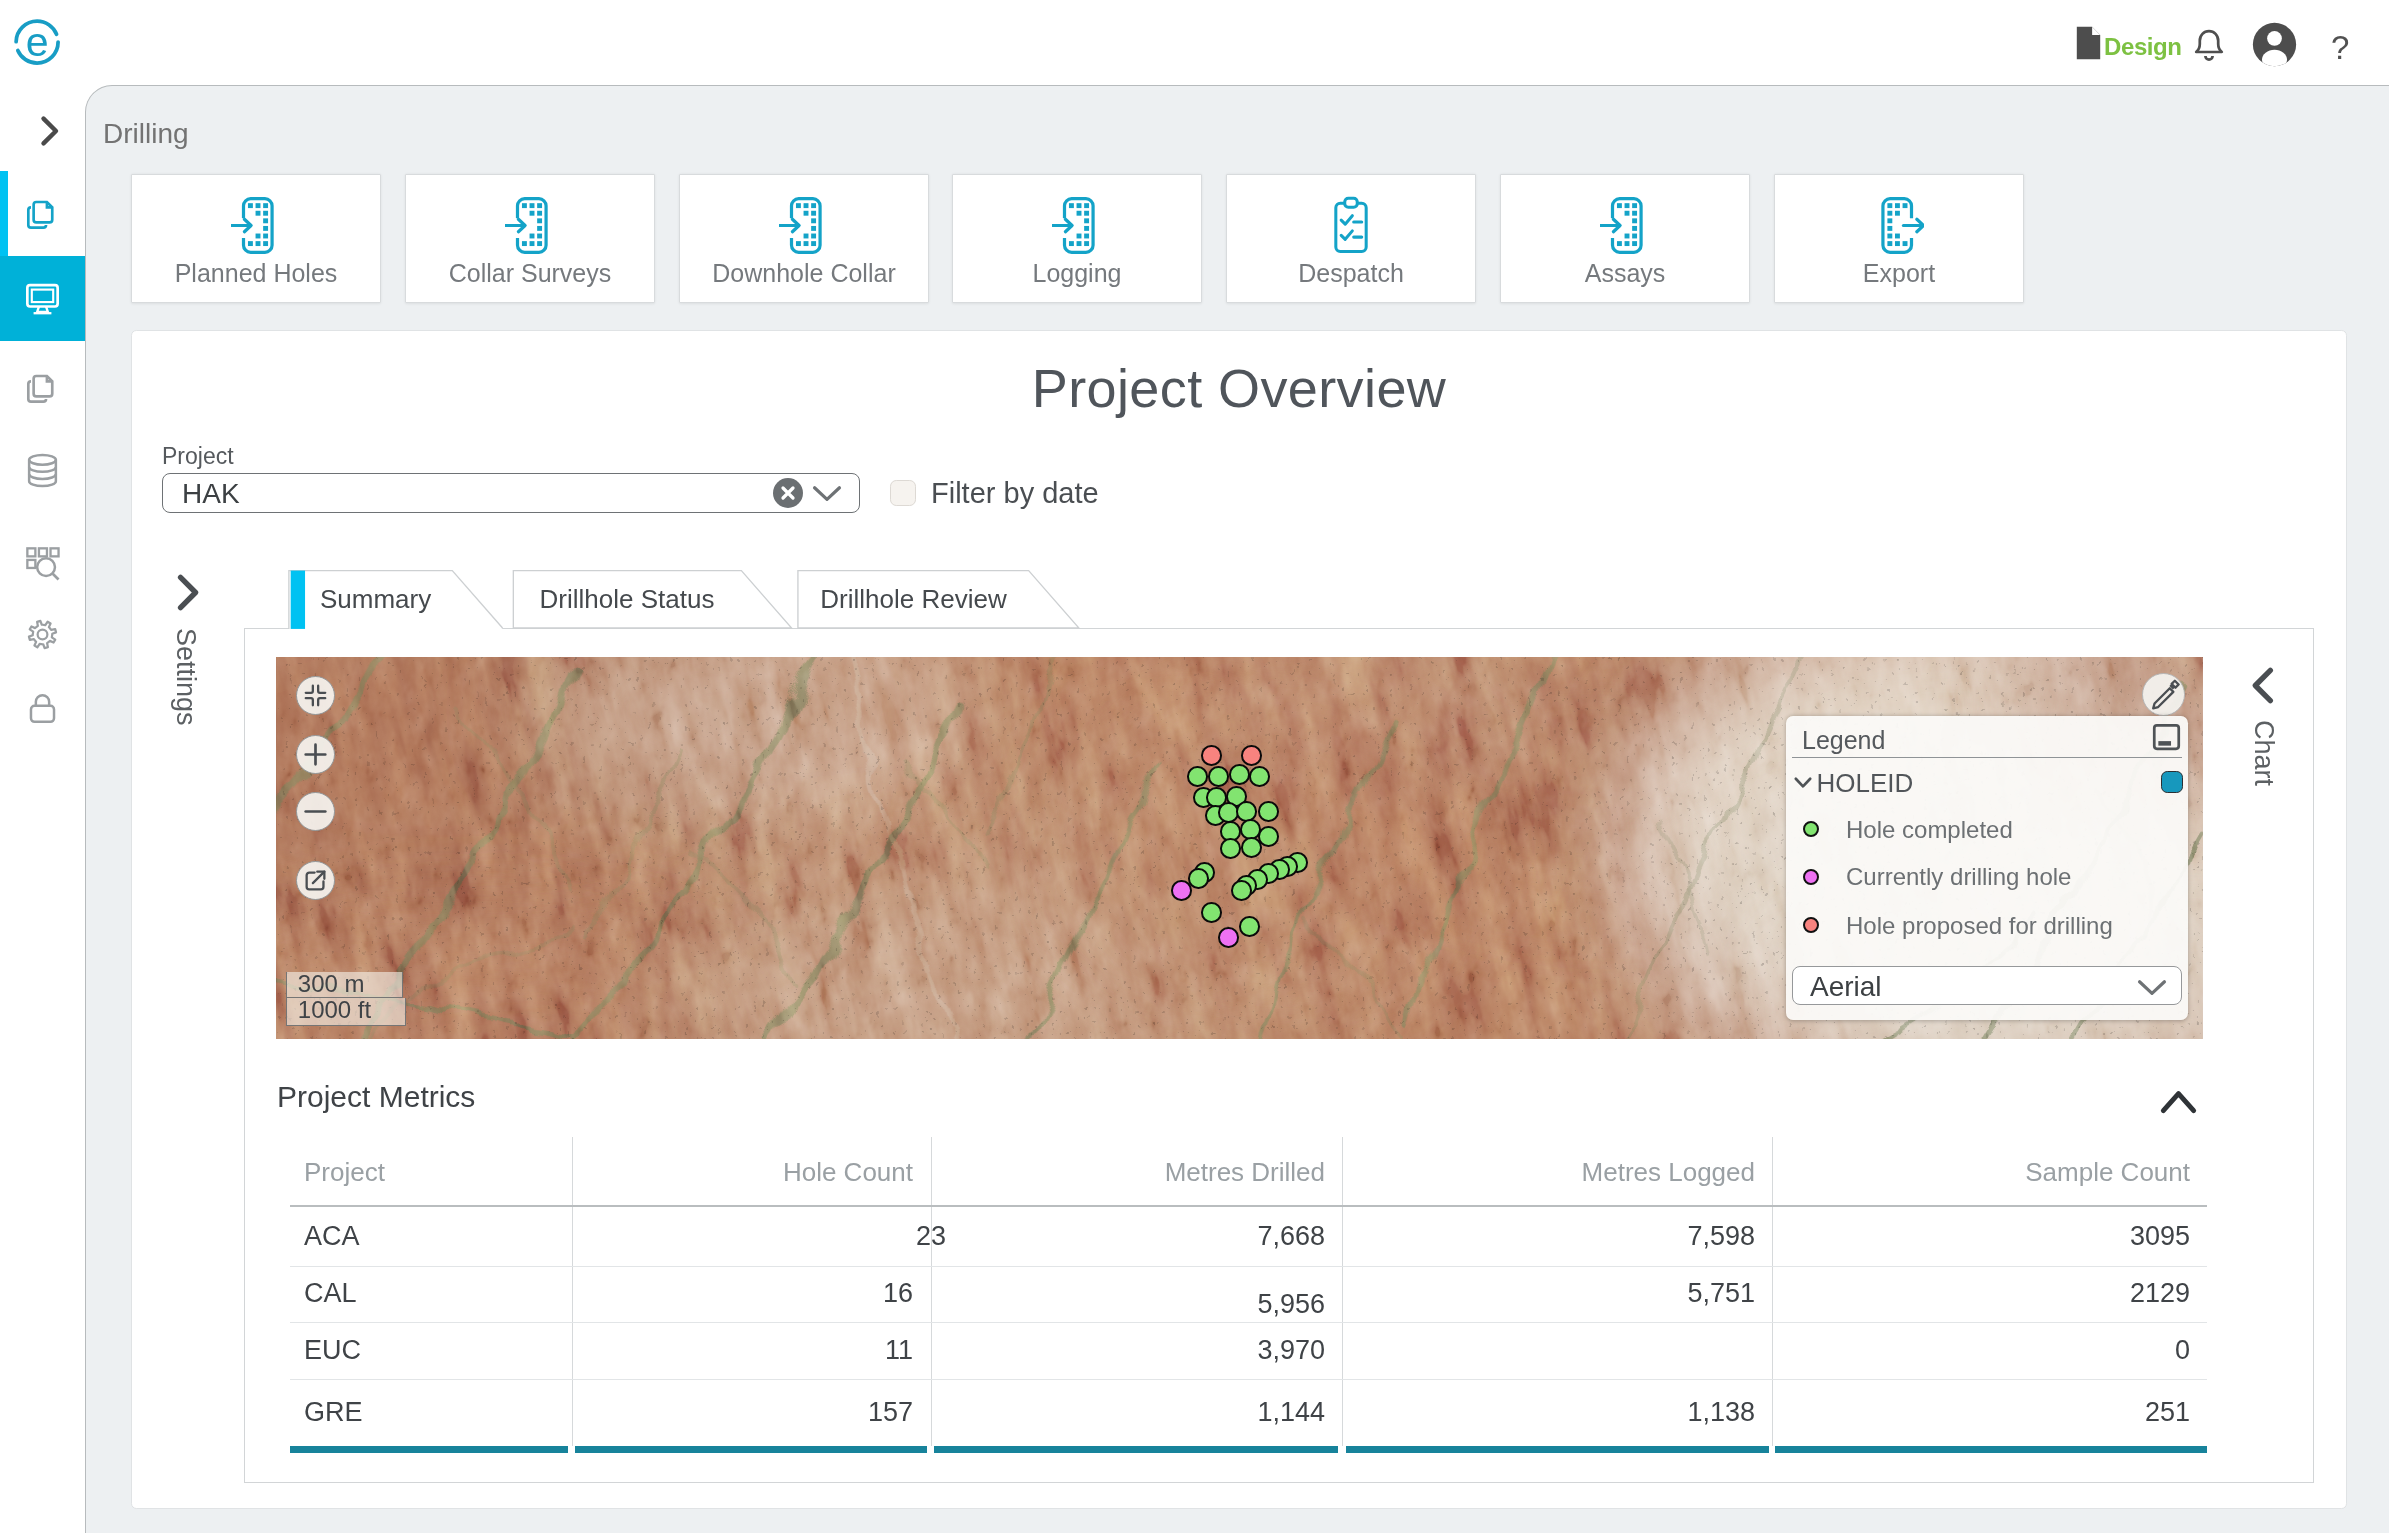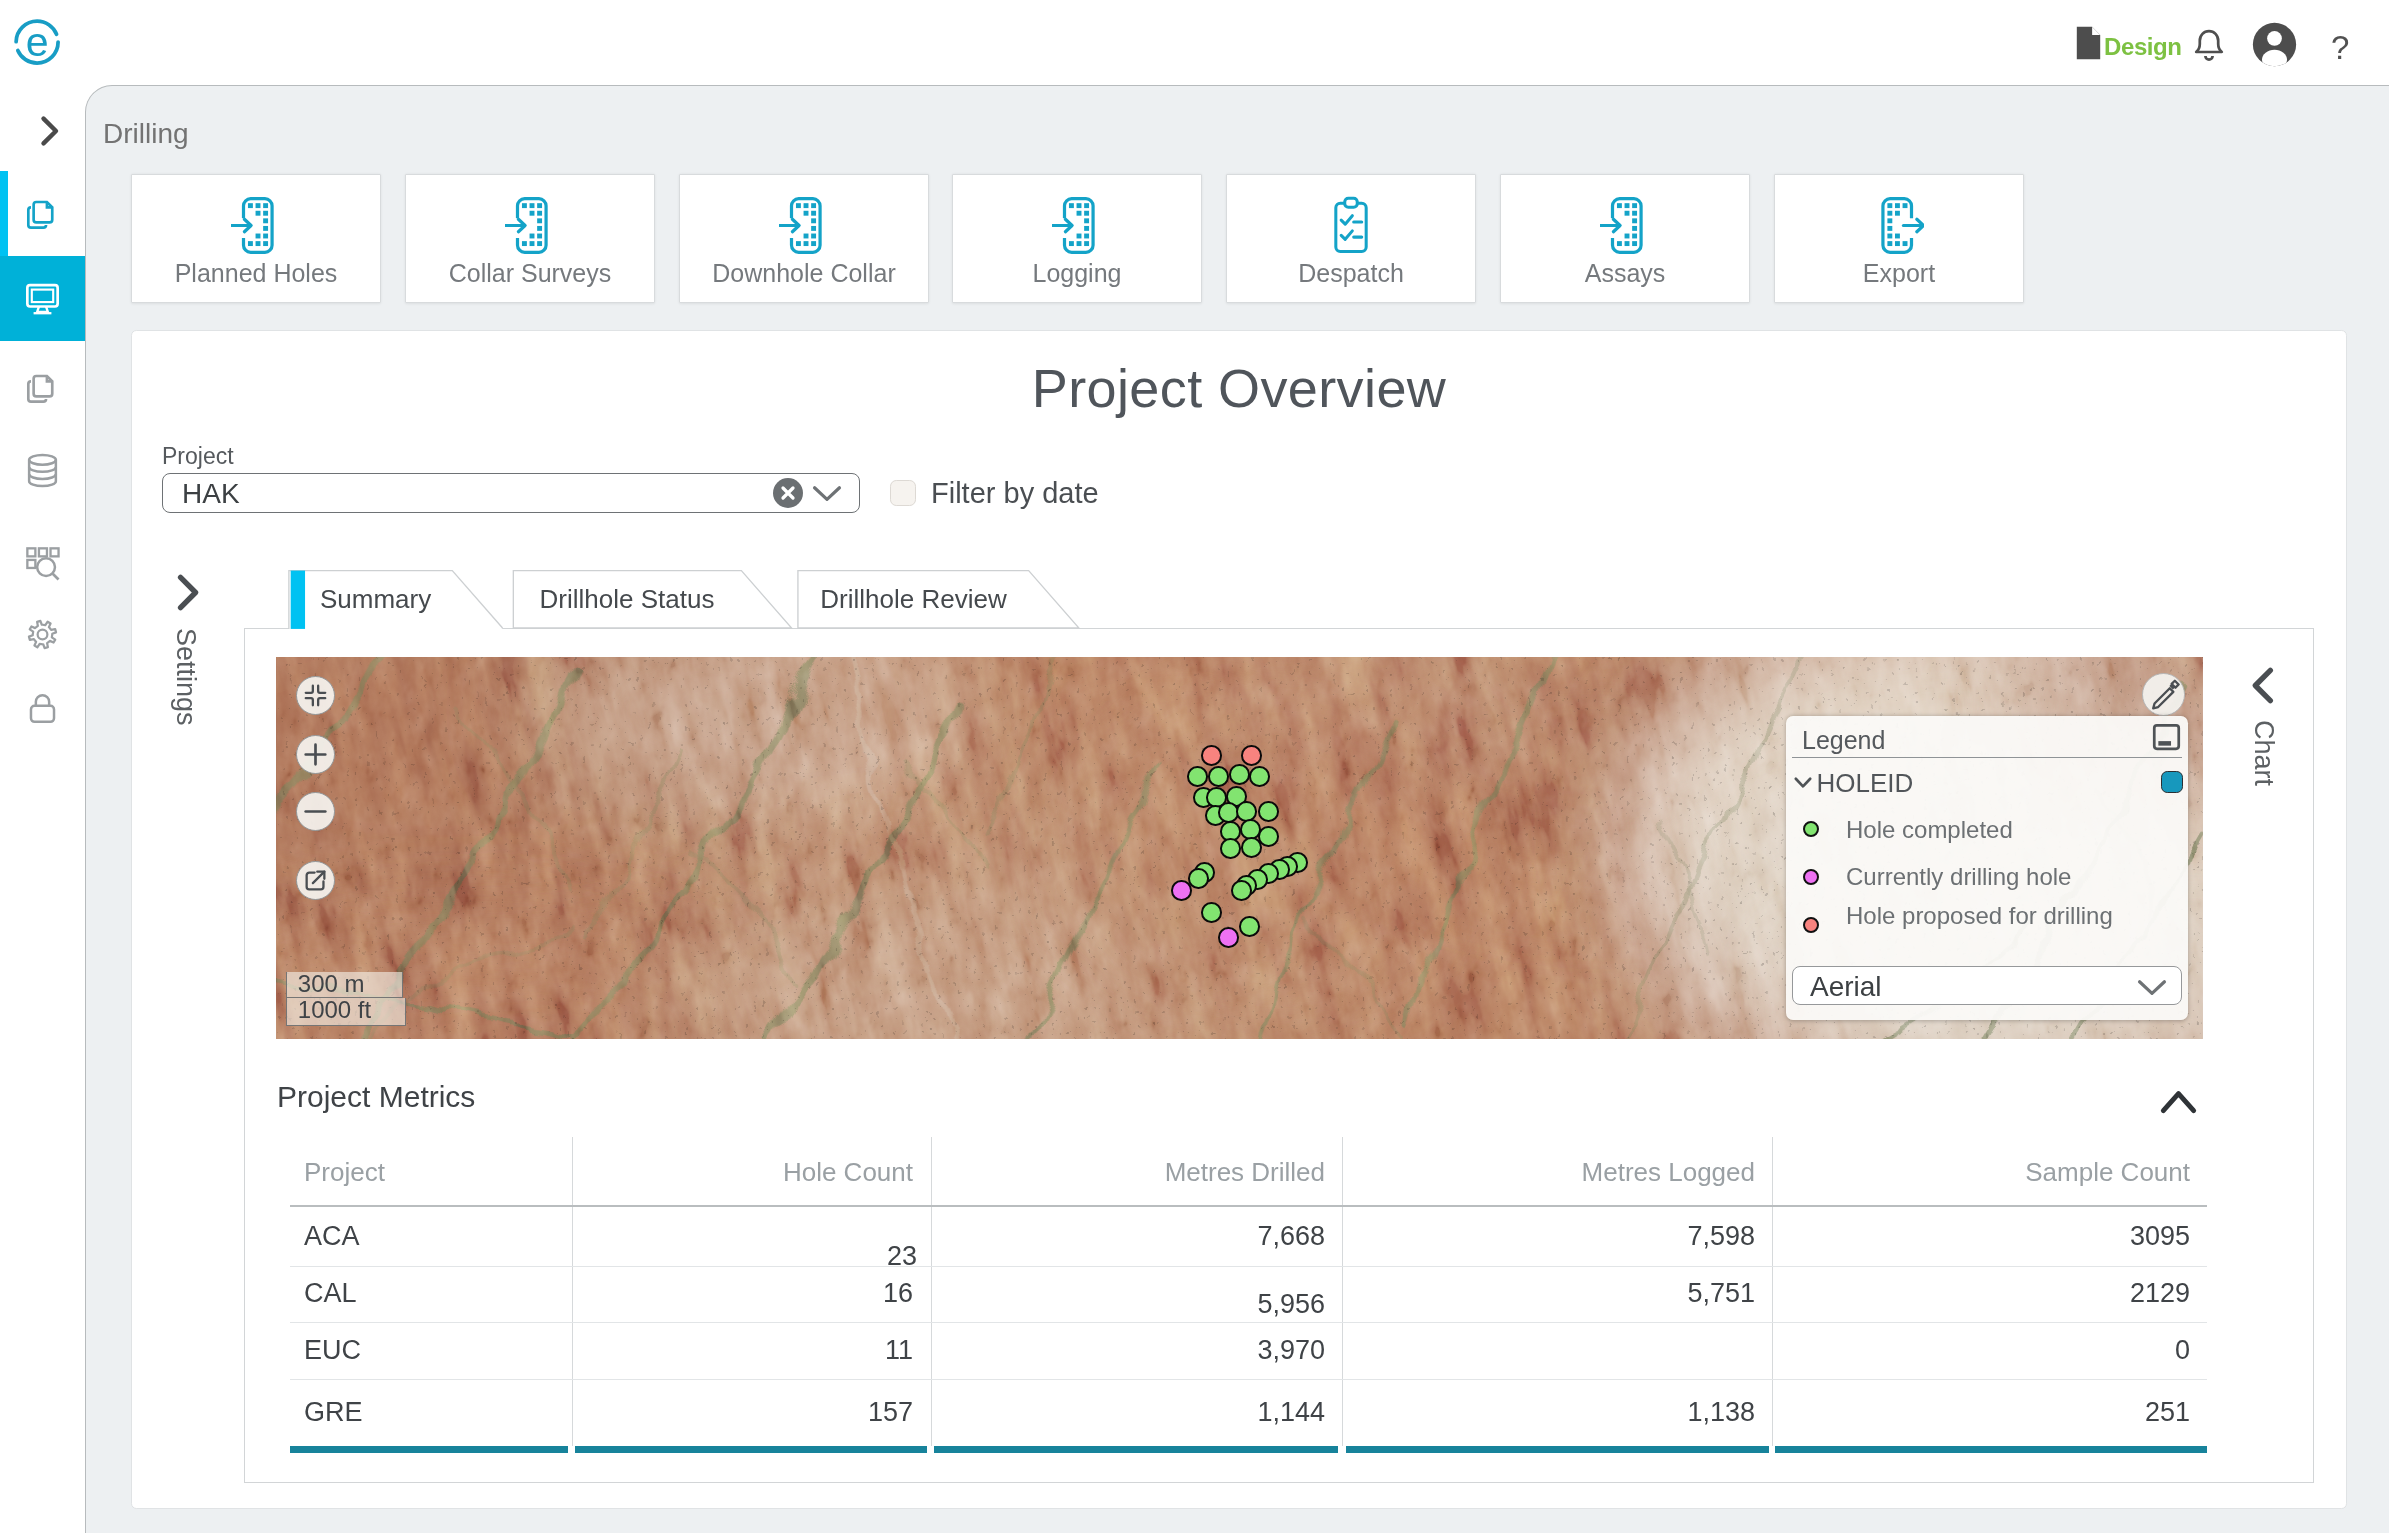--- a/index.html
+++ b/index.html
@@ -395,21 +395,21 @@
   <svg class="abs" style="left:7.2px; top:60px;" width="20" height="13.5" viewBox="0 0 22 15">
     <path d="M3,3 L11,11.5 L19,3" fill="none" stroke="#4f5356" stroke-width="3" stroke-linecap="round" stroke-linejoin="round"></path>
   </svg>
   <div class="abs" style="left:30.5px; top:52px; font-size:26px; color:#515559;">HOLEID</div>
   <div class="abs" style="left:375px; top:55px; width:21.5px; height:21.5px; background:#1798bd; border:1.8px solid #2b2f33; border-radius:6.3px;"></div>
   <div class="abs" style="left:17px; top:105px; width:16px; height:16px; border-radius:50%; border:2.2px solid #111; background:#82e470;"></div>
   <div class="abs" style="left:60px; top:100px; font-size:24px; color:#6c7073;">Hole completed</div>
   <div class="abs" style="left:17px; top:153px; width:16px; height:16px; border-radius:50%; border:2.2px solid #111; background:#ee71f3;"></div>
   <div class="abs" style="left:60px; top:147px; font-size:24px; color:#6c7073;">Currently drilling hole</div>
   <div class="abs" style="left:17px; top:201px; width:16px; height:16px; border-radius:50%; border:2.2px solid #111; background:#f8837f;"></div>
-  <div class="abs" style="left:60px; top:186px; font-size:24px; color:#6c7073;">Hole proposed for drilling</div>
+  <div class="abs" style="left:60px; top:196px; font-size:24px; color:#6c7073;">Hole proposed for drilling</div>
   <div class="abs" style="left:6.3px; top:250px; width:390px; height:39px; background:#fff; border:1.8px solid #96989a; border-radius:8px;"></div>
   <div class="abs" style="left:24px; top:255px; font-size:28px; color:#3c4043;">Aerial</div>
   <svg class="abs" style="left:350px; top:262px;" width="32" height="20" viewBox="0 0 36 22">
     <path d="M4,4 L18,17 L32,4" fill="none" stroke="#6e7275" stroke-width="3.6" stroke-linecap="round" stroke-linejoin="round"></path>
   </svg>
 </div>
 </div>
 
 <div class="abs" style="left:277px; top:1080px; font-size:30px; color:#3f4347;">Project Metrics</div>
 <svg class="abs" style="left:2158px; top:1083px;" width="41" height="41" viewBox="0 0 46 46">
@@ -419,21 +419,21 @@
 <div class="vline" style="left:931px;"></div>
 <div class="vline" style="left:1342px;"></div>
 <div class="vline" style="left:1772px;"></div>
 <div class="th" style="left:304px; top:1157px;">Project</div>
 <div class="th ralign" style="left:644px; top:1157px; width:269px;">Hole Count</div>
 <div class="th ralign" style="left:1056px; top:1157px; width:269px;text-align:right;">Metres Drilled</div>
 <div class="th ralign" style="left:1486px; top:1157px; width:269px;">Metres Logged</div>
 <div class="th ralign" style="left:1921px; top:1157px; width:269px;">Sample Count</div>
 <div class="abs" style="left:290px; top:1205px; width:1917px; height:1.8px; background:#b9bdbf;"></div>
 <div class="td" style="left:304px; top:1221px;">ACA</div>
-<div class="td ralign" style="left:648px; top:1221px; width:269px;margin-top:20px;">23</div>
+<div class="td ralign" style="left:677px; top:1221px; width:269px;">23</div>
 <div class="td ralign" style="left:1056px; top:1221px; width:269px;">7,668</div>
 <div class="td ralign" style="left:1486px; top:1221px; width:269px;">7,598</div>
 <div class="td ralign" style="left:1921px; top:1221px; width:269px;">3095</div>
 <div class="rline" style="top:1266px;"></div>
 <div class="td" style="left:304px; top:1278px;">CAL</div>
 <div class="td ralign" style="left:644px; top:1278px; width:269px;">16</div>
 <div class="td ralign" style="left:1056px; top:1278px; width:269px;margin-top:11px;">5,956</div>
 <div class="td ralign" style="left:1486px; top:1278px; width:269px;">5,751</div>
 <div class="td ralign" style="left:1921px; top:1278px; width:269px;">2129</div>
 <div class="rline" style="top:1322px;"></div>

